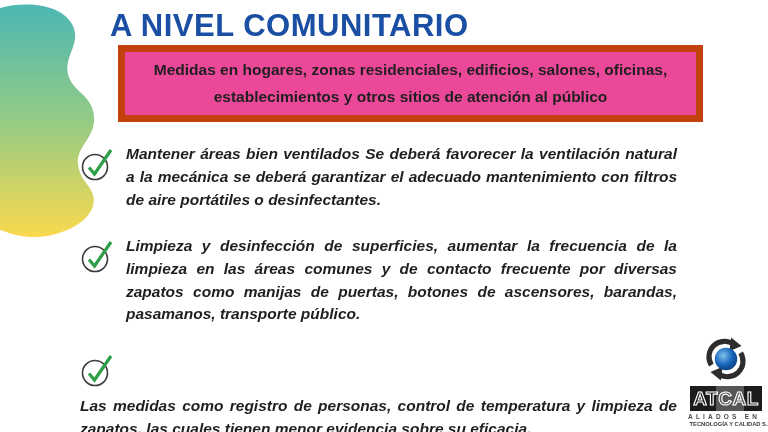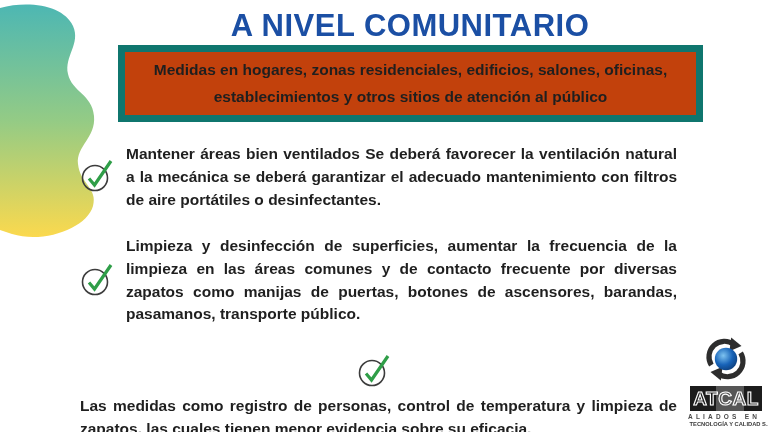--- a/index.html
+++ b/index.html
@@ -4,32 +4,32 @@
 <style>
   html,body{margin:0;padding:0;}
   body{width:768px;height:432px;overflow:hidden;background:#ffffff;
        font-family:"Liberation Sans",sans-serif;position:relative;}
   .slide{position:absolute;inset:0;background:#ffffff;}
 
   
   .blob{position:absolute;left:0;top:0;width:112px;height:244px;pointer-events:none;}
 
   
-  .title{position:absolute;left:110px;top:8px;width:600px;text-align:center;
+  .title{position:absolute;left:110px;top:8px;width:600px;
          color:#1b4fa4;font-size:31px;font-weight:800;letter-spacing:0.5px;}
 
   
   .subtitle-box{position:absolute;left:118px;top:45px;width:585px;height:77px;
-                box-sizing:border-box;border:7px solid #0f766e;background:#c2410c;
+                box-sizing:border-box;border:7px solid #c2410c;background:#ec4899;
                 display:flex;align-items:center;justify-content:center;}
   .subtitle-box .txt{padding:2px 18px;text-align:center;color:#1f1f1f;
                      font-size:15.5px;font-weight:700;line-height:1.72;}
 
   
-  .bullet{position:absolute;left:80px;width:597px;display:flex;align-items:center;}
+  .bullet{position:absolute;left:80px;width:597px;display:flex;font-style:italic;}
   .bullet .icon{flex:0 0 42px;margin-right:4px;}
   .bullet .txt{flex:1;color:#1f1f1f;font-size:15.5px;font-weight:700;
                line-height:1.47;text-align:justify;}
   .b1{top:143px;}
   .b2{top:235px;}
   .b3{top:349px;flex-direction:column;}
 
   
   .logo{position:absolute;left:688px;top:334px;width:76px;text-align:left;}
   .logo .sphere{display:block;margin:0 auto 2px auto;}

